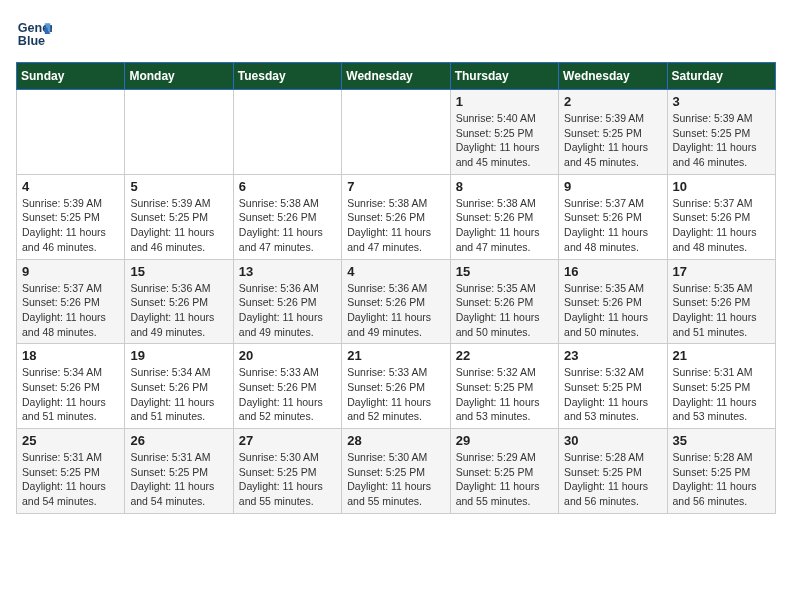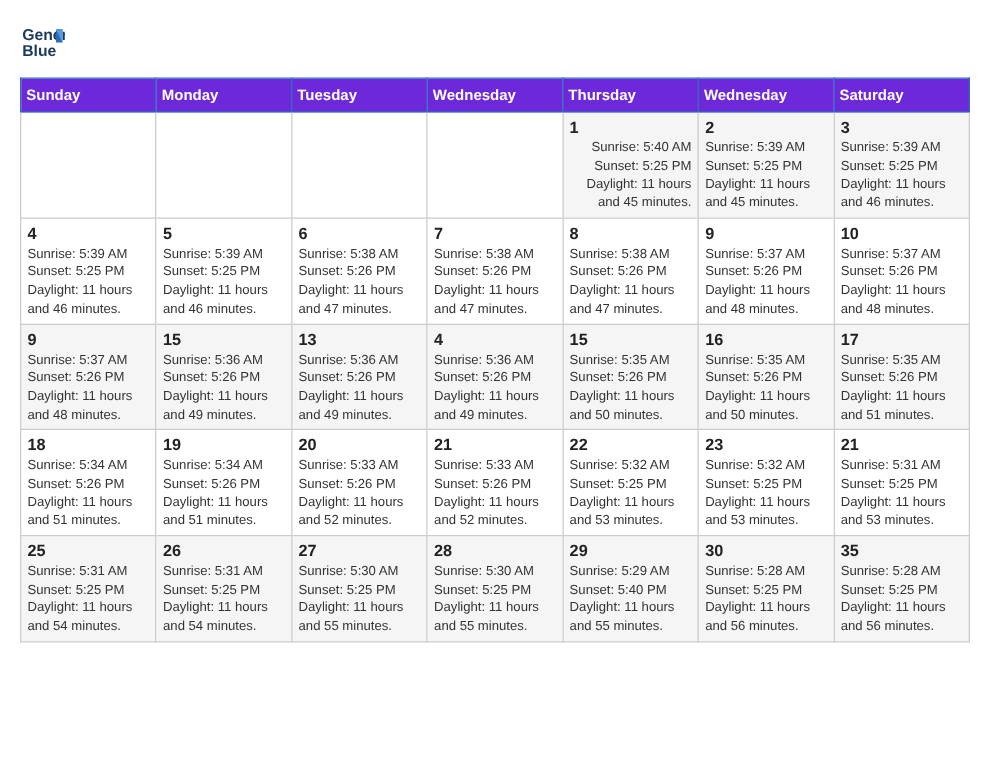--- a/index.html
+++ b/index.html
@@ -36,21 +36,21 @@
     .location {
       font-size: 16px;
       color: #444;
     }
     table {
       width: 100%;
       border-collapse: collapse;
       font-size: 11px;
     }
     thead th {
-      background: #6d28d9;
+      background: #14532d;
       color: #fff;
       padding: 6px 4px;
       text-align: left;
       font-size: 12px;
       font-weight: bold;
       border: 1px solid #2a6bbf;
     }
     tbody td {
       border: 1px solid #ccc;
       padding: 4px 5px;
@@ -113,21 +113,21 @@
       </tr>
   </thead>
   <tbody id="calendar-body">
       <tr>
         <td class="empty-cell"></td>
         <td class="empty-cell"></td>
         <td class="empty-cell"></td>
         <td class="empty-cell"></td>
         <td>
           <span class="day-num">1</span>
-          <div class="day-info" style="white-space: pre-line; text-align: right;">Sunrise: 5:40 AM
+          <div class="day-info" style="white-space: pre-line;">Sunrise: 5:40 AM
 Sunset: 5:25 PM
 Daylight: 11 hours
 and 45 minutes.</div>
         </td>
         <td>
           <span class="day-num">2</span>
           <div class="day-info" style="white-space: pre-line;">Sunrise: 5:39 AM
 Sunset: 5:25 PM
 Daylight: 11 hours
 and 45 minutes.</div>
@@ -318,21 +318,21 @@
         <td>
           <span class="day-num">28</span>
           <div class="day-info" style="white-space: pre-line;">Sunrise: 5:30 AM
 Sunset: 5:25 PM
 Daylight: 11 hours
 and 55 minutes.</div>
         </td>
         <td>
           <span class="day-num">29</span>
           <div class="day-info" style="white-space: pre-line;">Sunrise: 5:29 AM
-Sunset: 5:40 PM
+Sunset: 5:25 PM
 Daylight: 11 hours
 and 55 minutes.</div>
         </td>
         <td>
           <span class="day-num">30</span>
           <div class="day-info" style="white-space: pre-line;">Sunrise: 5:28 AM
 Sunset: 5:25 PM
 Daylight: 11 hours
 and 56 minutes.</div>
         </td>

